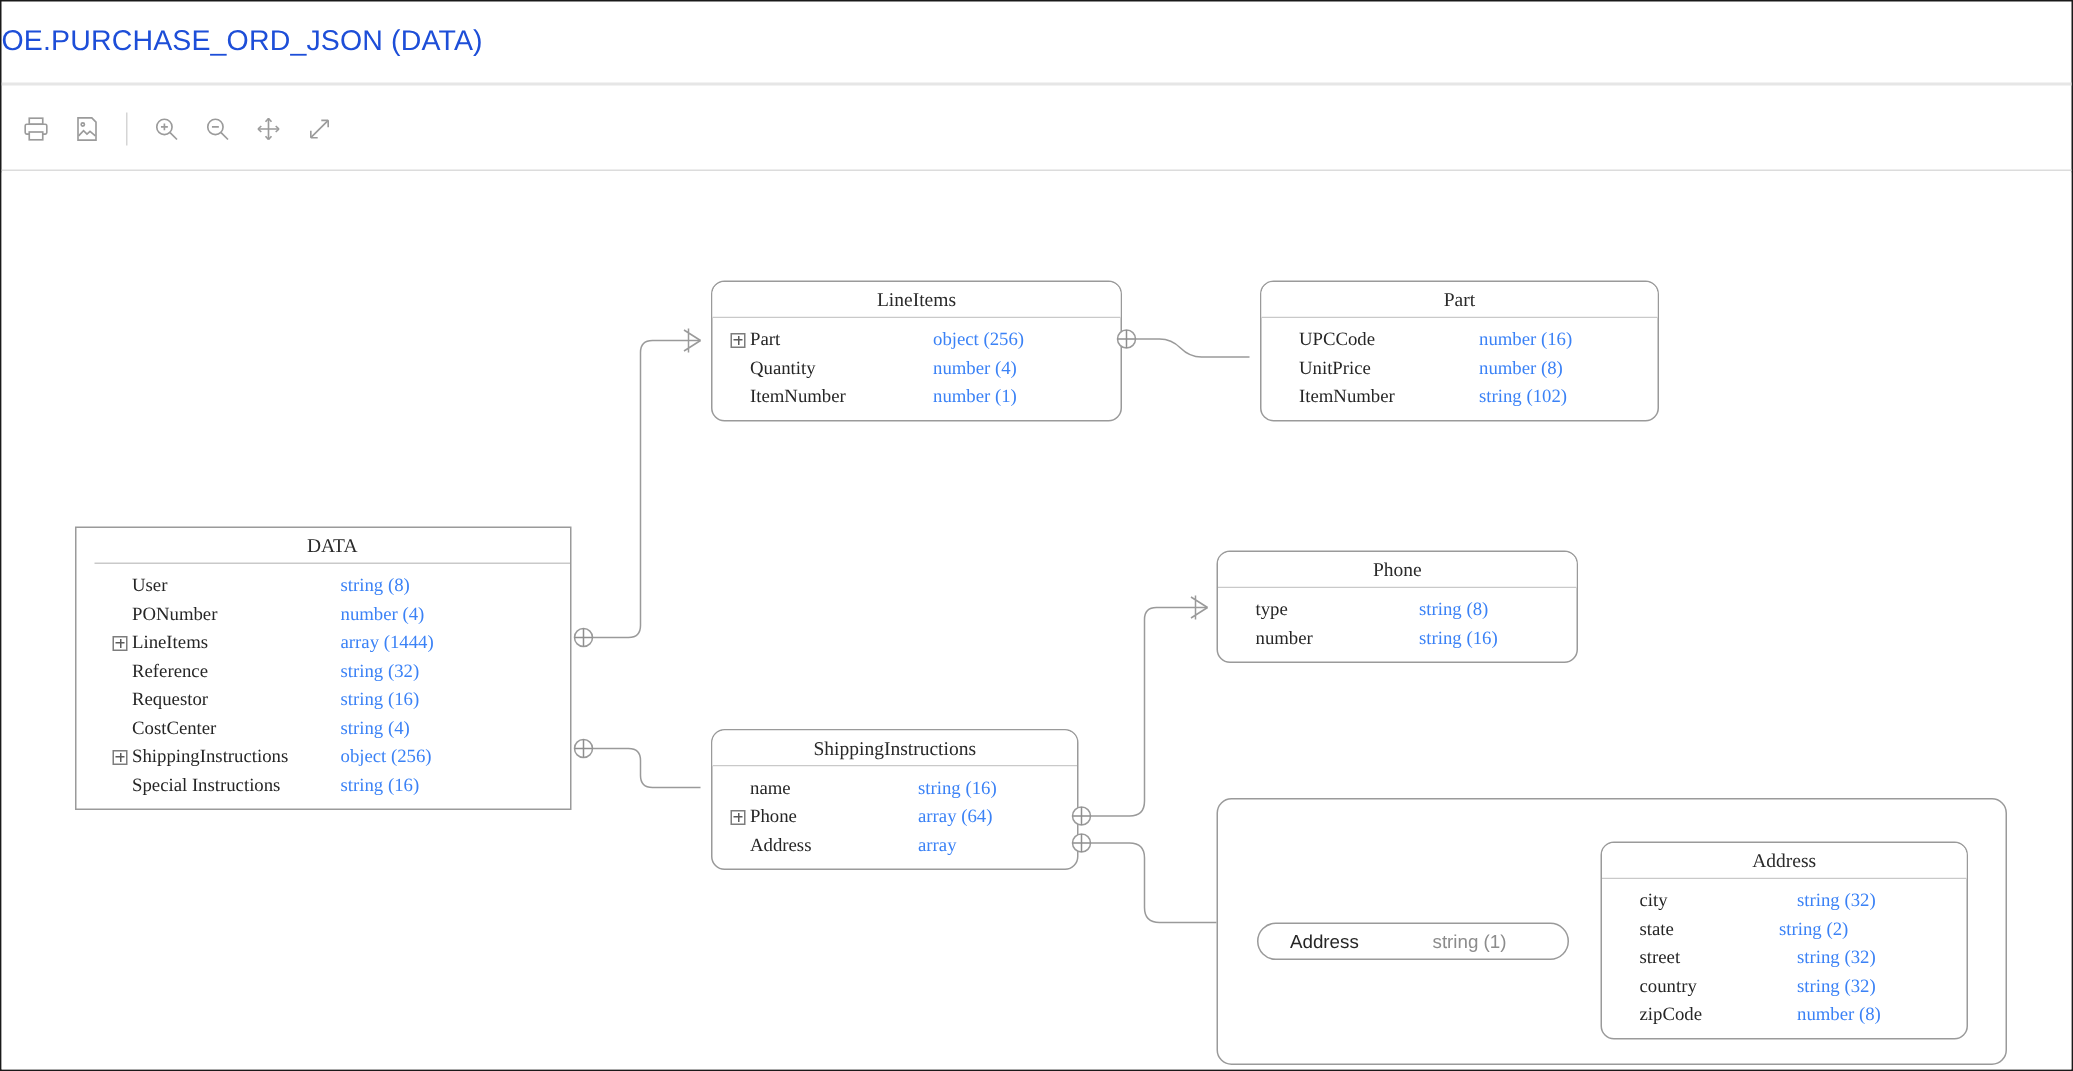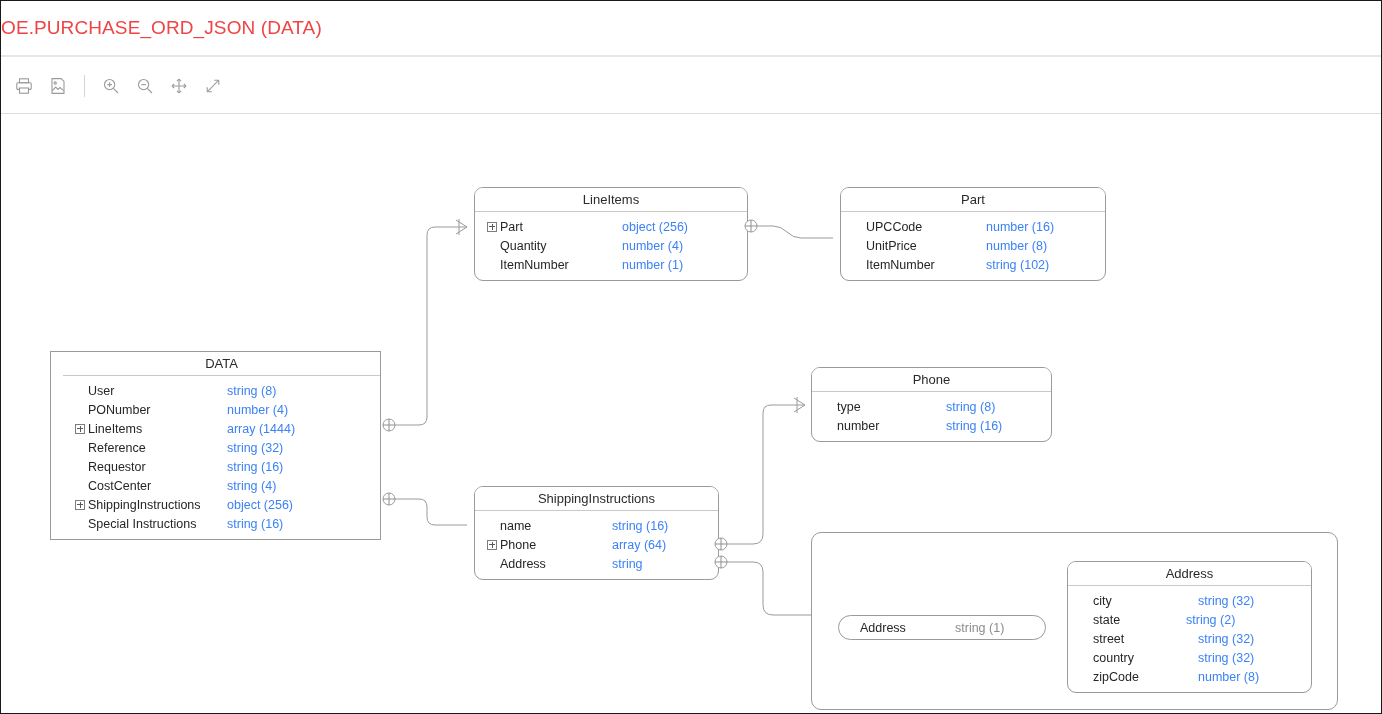--- a/index.html
+++ b/index.html
@@ -21,21 +21,21 @@
   #titlebar {
     position: absolute;
     left: 0; top: 0;
     width: 1382px; height: 56px;
     border-bottom: 2px solid #e6e6e6;
     display: flex; align-items: center;
     padding-left: 0px;
   }
   #title-text {
     font-size: 19px;
-    color: #ef4444;
+    color: #1d4ed8;
     letter-spacing: .1px;
     padding-left: 0px;
     white-space: nowrap;
   }
 
   
   #toolbar {
     position: absolute;
     left: 0; top: 58px;
     width: 1382px; height: 55px;
@@ -62,20 +62,21 @@
     width: 1380px; height: 598px;
     background: #ffffff;
   }
   #links { position: absolute; left: 0; top: 0; width: 1380px; height: 598px; }
 
   
   .entity {
     position: absolute;
     background: #ffffff;
     border: 1px solid #9a9a9a;
+    font-family: Liberation Serif, serif;
   }
   .entity.round { border-radius: 9px; }
   .entity-title {
     height: 24px;
     line-height: 23px;
     text-align: center;
     font-size: 13px;
     color: #2a2a2a;
     border-bottom: 1px solid #c9c9c9;
     background: #ffffff;
@@ -326,21 +327,21 @@
           <span class="rname">name</span>
           <span class="rtype" style="left:137px;">string (16)</span>
         </div>
         <div class="row">
           <span class="plusbox"></span>
           <span class="rname">Phone</span>
           <span class="rtype" style="left:137px;">array (64)</span>
         </div>
         <div class="row indent">
           <span class="rname">Address</span>
-          <span class="rtype" style="left:137px;">string</span>
+          <span class="rtype" style="left:137px;">array</span>
         </div>
       </div>
     </div>
 
     <div class="group-box" style="left:810px; top:417px; width:527px; height:178px;">
 
       <div class="pill" style="left:26px; top:82px; width:208px; height:25px;">
         <span class="pname" style="left:21px;">Address</span>
         <span class="ptype" style="left:116px;">string (1)</span>
       </div>

